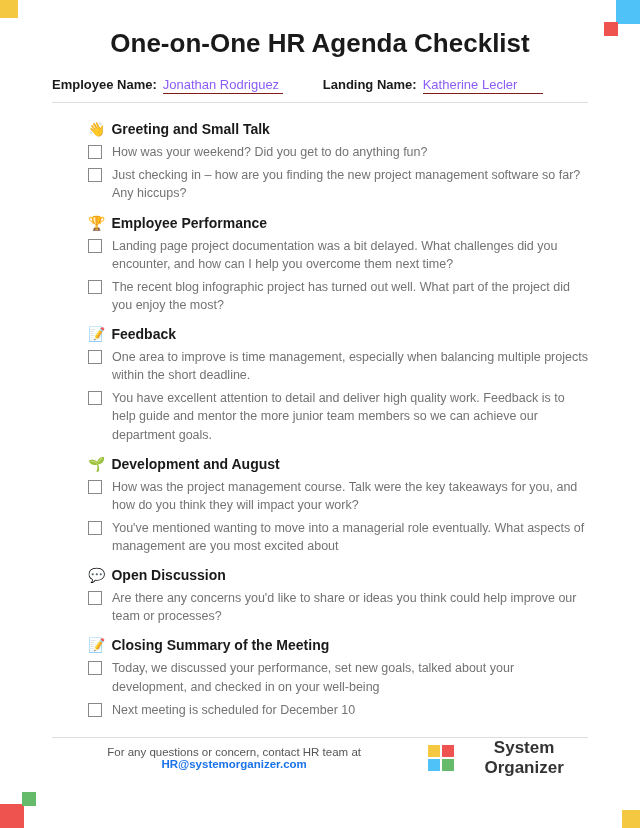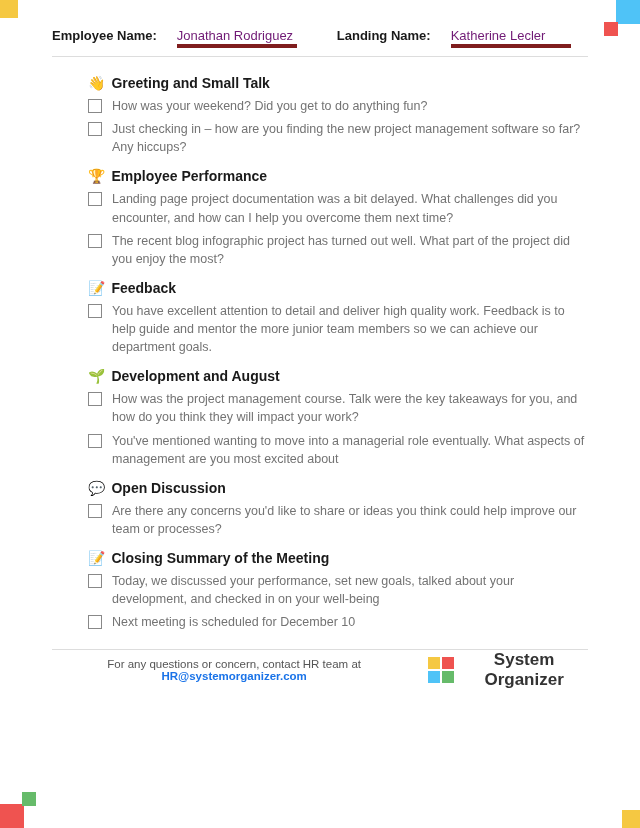--- a/index.html
+++ b/index.html
@@ -82,33 +82,33 @@
       display: flex;
       gap: 40px;
       margin-bottom: 18px;
       padding-bottom: 8px;
       border-bottom: 1px solid #ddd;
     }
 
     .info-field {
       display: flex;
       align-items: baseline;
-      gap: 20px;
+      gap: 6px;
     }
 
     .info-label {
       font-weight: bold;
       font-size: 13px;
       color: #1a1a1a;
     }
 
     .info-value {
       font-size: 13px;
-      color: #701a75;
-      border-bottom: 4px solid #7f1d1d;
+      color: #8b5cf6;
+      border-bottom: 1px solid #7f1d1d;
       padding-bottom: 1px;
       min-width: 120px;
     }
 
     .section-header {
       display: flex;
       align-items: center;
       gap: 6px;
       font-size: 14px;
       font-weight: bold;
@@ -184,20 +184,21 @@
   </style>
 </head>
 <body>
 
 <div class="corner-tl"></div>
 <div class="corner-tr"></div>
 <div class="corner-bl"></div>
 <div class="corner-br"></div>
 
 <div class="page-content">
+  <h1 class="page-title">One-on-One HR Agenda Checklist</h1>
 
   <div class="employee-info">
     <div class="info-field">
       <span class="info-label">Employee Name:</span>
       <span class="info-value">Jonathan Rodriguez</span>
     </div>
     <div class="info-field">
       <span class="info-label">Landing Name:</span>
       <span class="info-value">Katherine Lecler</span>
     </div>
@@ -224,20 +225,24 @@
         <div class="checkbox"></div>
         <span class="item-text">Landing page project documentation was a bit delayed. What challenges did you encounter, and how can I help you overcome them next time?</span>
       </div>
       <div class="checklist-item">
         <div class="checkbox"></div>
         <span class="item-text">The recent blog infographic project has turned out well. What part of the project did you enjoy the most?</span>
       </div>
       <div class="section-header">
         <span>📝</span>
         <span>Feedback</span>
+      </div>
+      <div class="checklist-item">
+        <div class="checkbox"></div>
+        <span class="item-text">One area to improve is time management, especially when balancing multiple projects within the short deadline.</span>
       </div>
       <div class="checklist-item">
         <div class="checkbox"></div>
         <span class="item-text">You have excellent attention to detail and deliver high quality work. Feedback is to help guide and mentor the more junior team members so we can achieve our department goals.</span>
       </div>
       <div class="section-header">
         <span>🌱</span>
         <span>Development and August</span>
       </div>
       <div class="checklist-item">

